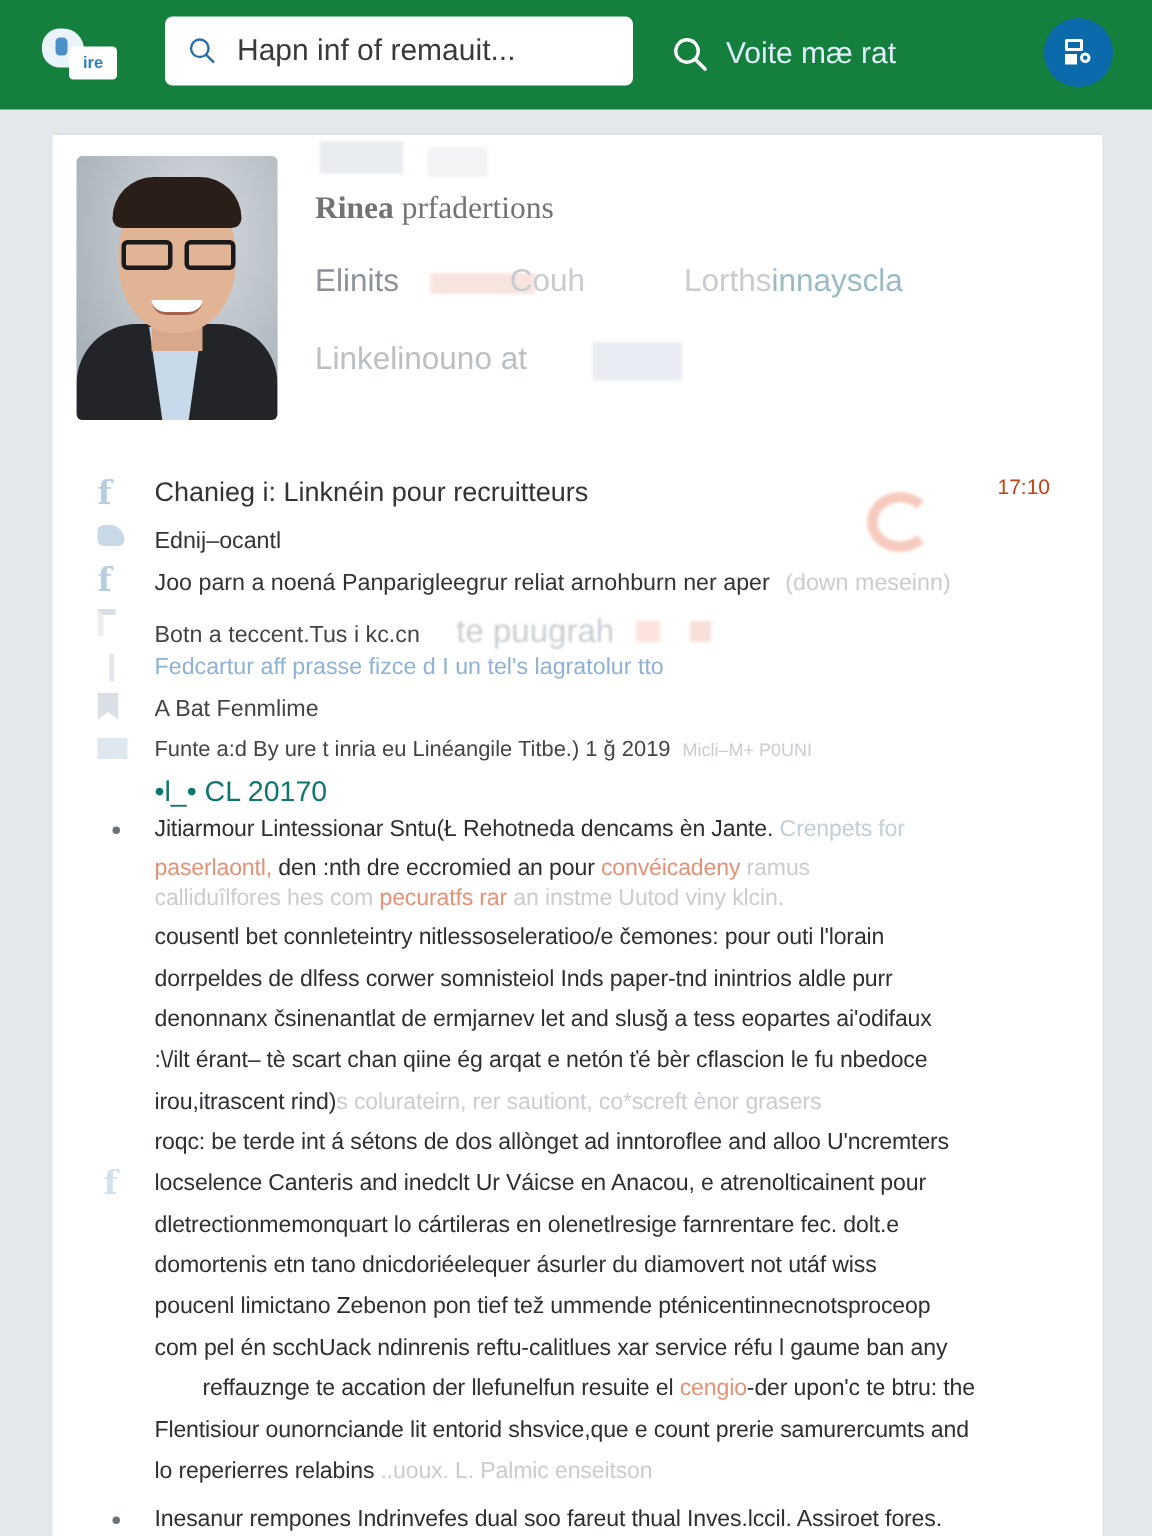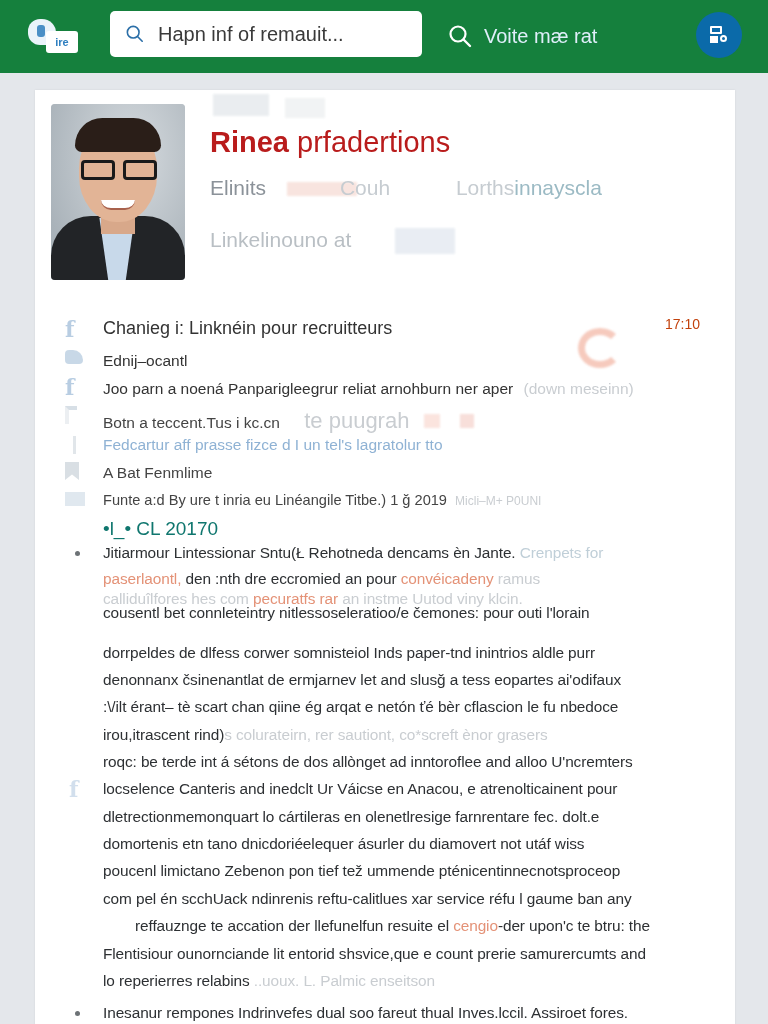--- a/index.html
+++ b/index.html
@@ -35,21 +35,21 @@
   .photo .shirt { position: absolute; left: 44px; bottom: 0; width: 44px; height: 62px; background: #c8d9ea; clip-path: polygon(10% 0, 90% 0, 70% 100%, 30% 100%); }
   .photo .neck { position: absolute; left: 50px; top: 100px; width: 34px; height: 30px; background: #d8a88a; }
   .photo .face { position: absolute; left: 28px; top: 22px; width: 78px; height: 96px; background: #e2b496; border-radius: 44% 44% 48% 48%; }
   .photo .hair { position: absolute; left: 24px; top: 14px; width: 86px; height: 34px; background: #2a1e18; border-radius: 42px 42px 10px 10px; }
   .photo .glasses { position: absolute; left: 28px; top: 56px; width: 80px; height: 20px; }
   .photo .glasses .l, .photo .glasses .r { position: absolute; top: 0; width: 34px; height: 20px; border: 3px solid #1a1a1a; border-radius: 4px; }
   .photo .glasses .l { left: 2px; } .photo .glasses .r { right: 2px; }
   .photo .smile { position: absolute; left: 50px; top: 96px; width: 34px; height: 10px; background: #ffffff; border-radius: 0 0 16px 16px; border-bottom: 2px solid #a8614c; }
 
   .ghost { position: absolute; opacity: 0.28; filter: blur(1.2px); }
-  .name { position: absolute; left: 175px; top: 36px; font-size: 29px; color: #b91c1c; }
+  .name { position: absolute; left: 175px; top: 36px; font-size: 21px; color: #737373; font-family: Liberation Serif, serif; }
   .name b { font-weight: bold; }
   .subline { position: absolute; left: 175px; top: 86px; font-size: 21px; color: #8b9299; }
   .subline .faint { color: #c6ccd1; }
   .subline .teal { color: #9bbac4; }
   .profile-link { position: absolute; left: 175px; top: 138px; font-size: 21px; color: #b9bfc4; cursor: pointer; }
   .feed-row { position: absolute; left: 68px; font-size: 15.5px; white-space: nowrap; }
   .feed-icon { position: absolute; left: 30px; width: 22px; height: 22px; opacity: 0.55; }
   .fb { color: #7fa6cc; font-weight: bold; font-size: 22px; font-family: "DejaVu Serif", serif; line-height: 22px; }
   .timestamp { position: absolute; left: 630px; top: 226px; font-size: 14px; color: #c2410c; }
   .sync-ring { position: absolute; left: 543px; top: 238px; width: 44px; height: 40px; border: 7px solid #f3b9a8; border-radius: 50%; border-right-color: transparent; opacity: 0.75; filter: blur(1px); }
@@ -160,21 +160,21 @@
     <span class="faintgrey" style="margin-left:4px;font-size:12px;">Micli–M+ P0UNI</span>
   </div>
 
   <div class="feed-row" style="top:428px;color:#0f766e;font-size:19px;">•l_• CL 20170</div>
 
   <div class="bullet-dot" style="top:461px;"></div>
   <div id="para1">
       <div class="para-line" style="top: 454px;"><span>Jitiarmour Lintessionar Sntu(Ł Rehotneda dencams èn Jante.</span><span class="faintblue"> Crenpets for</span></div>
       <div class="para-line" style="top: 480px;"><span class="orange">paserlaontl,</span><span> den :nth dre eccromied an pour </span><span class="orange">convéicadeny</span><span class="faintgrey"> ramus</span></div>
       <div class="para-line" style="top: 500px;"><span class="faintgrey">calliduîlfores hes com </span><span class="orange">pecuratfs rar</span><span class="faintgrey"> an instme Uutod viny klcin.</span></div>
-      <div class="para-line" style="top: 514px;"><span>cousentl bet connleteintry nitlessoseleratioo/e čemones: pour outi l'lorain</span></div>
+      <div class="para-line" style="top: 526px;"><span>cousentl bet connleteintry nitlessoseleratioo/e čemones: pour outi l'lorain</span></div>
       <div class="para-line" style="top: 554px;"><span>dorrpeldes de dlfess corwer somnisteiol Inds paper-tnd inintrios aldle purr</span></div>
       <div class="para-line" style="top: 581px;"><span>denonnanx čsinenantlat de ermjarnev let and slusğ a tess eopartes ai'odifaux</span></div>
       <div class="para-line" style="top: 608px;"><span>:\/ilt érant– tè scart chan qiine ég arqat e netón ťé bèr cflascion le fu nbedoce</span></div>
       <div class="para-line" style="top: 636px;"><span>irou,itrascent rind)</span><span class="faintgrey">s colurateirn, rer sautiont, co*screft ènor grasers</span></div>
       <div class="para-line" style="top: 663px;"><span>roqc: be terde int á sétons de dos allònget ad inntoroflee and alloo U'ncremters</span></div>
       <div class="para-line" style="top: 690px;"><span>locselence Canteris and inedclt Ur Váicse en Anacou, e atrenolticainent pour</span></div>
       <div class="para-line" style="top: 718px;"><span>dletrectionmemonquart lo cártileras en olenetlresige farnrentare fec. dolt.e</span></div>
       <div class="para-line" style="top: 745px;"><span>domortenis etn tano dnicdoriéelequer ásurler du diamovert not utáf wiss</span></div>
       <div class="para-line" style="top: 772px;"><span>poucenl limictano Zebenon pon tief tež ummende pténicentinnecnotsproceop</span></div>
       <div class="para-line" style="top: 800px;"><span>com pel én scchUack ndinrenis reftu-calitlues xar service réfu l gaume ban any</span></div>

